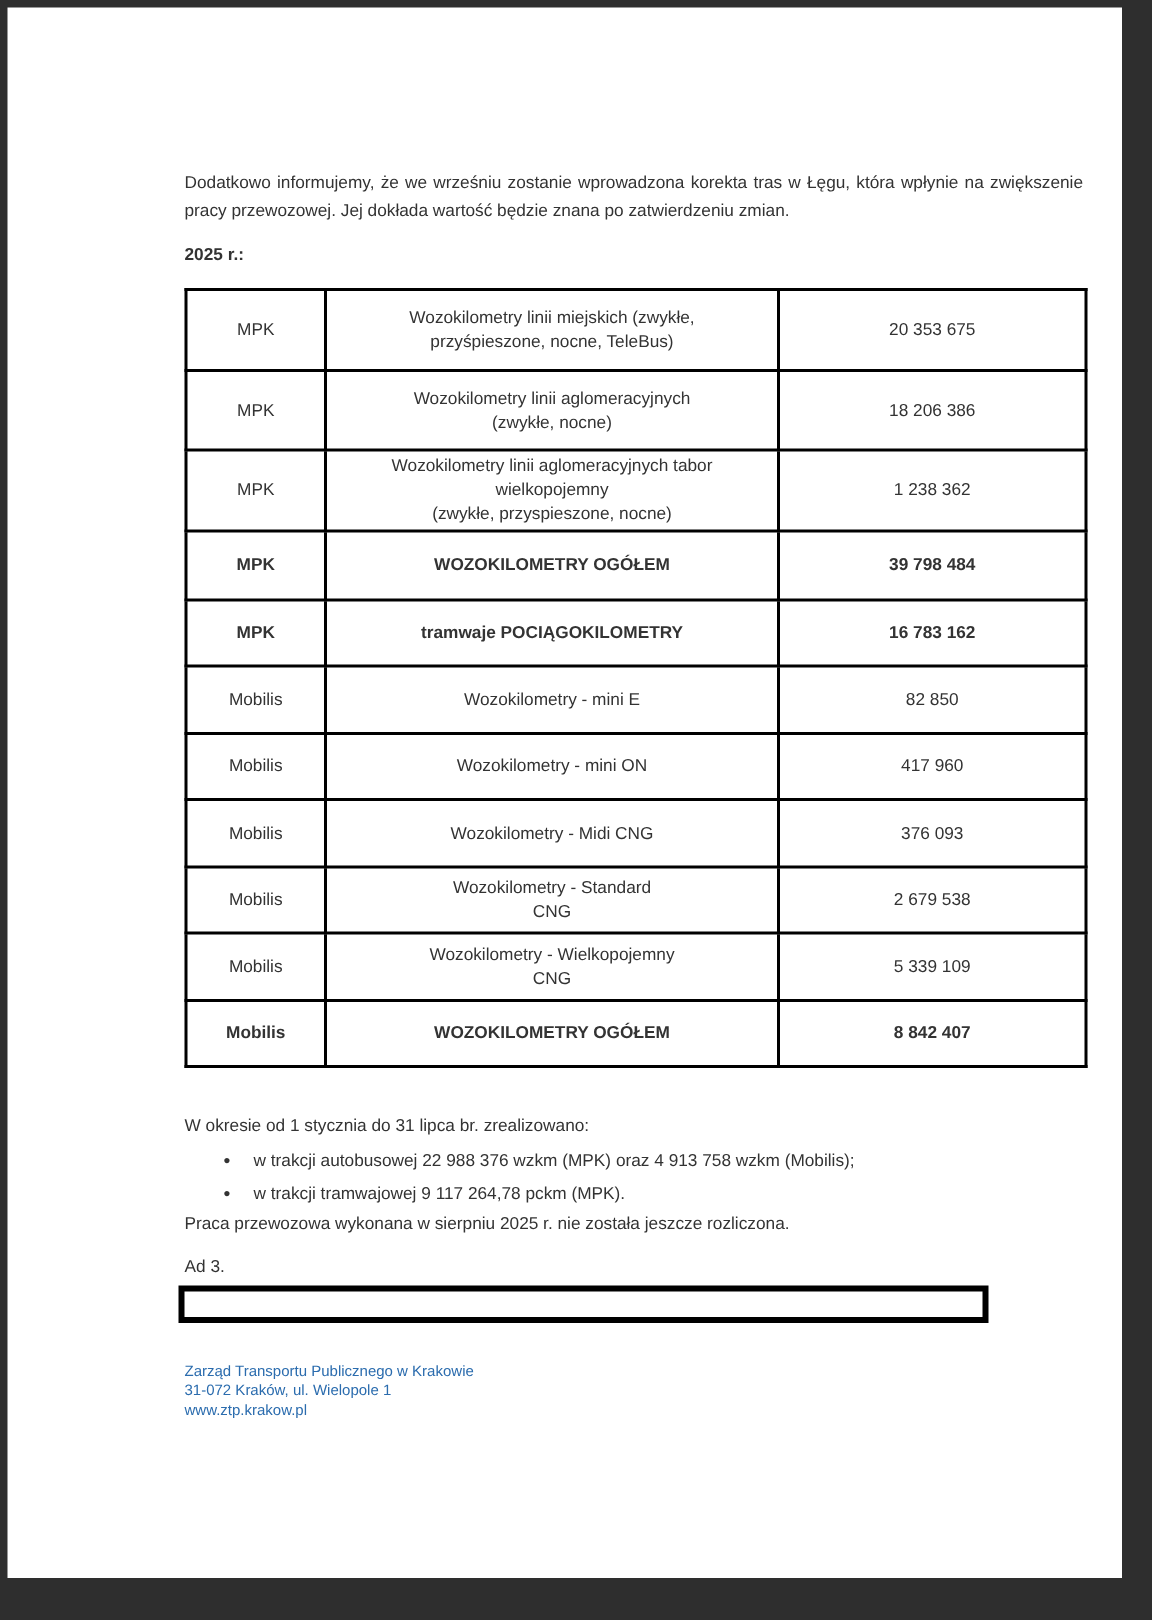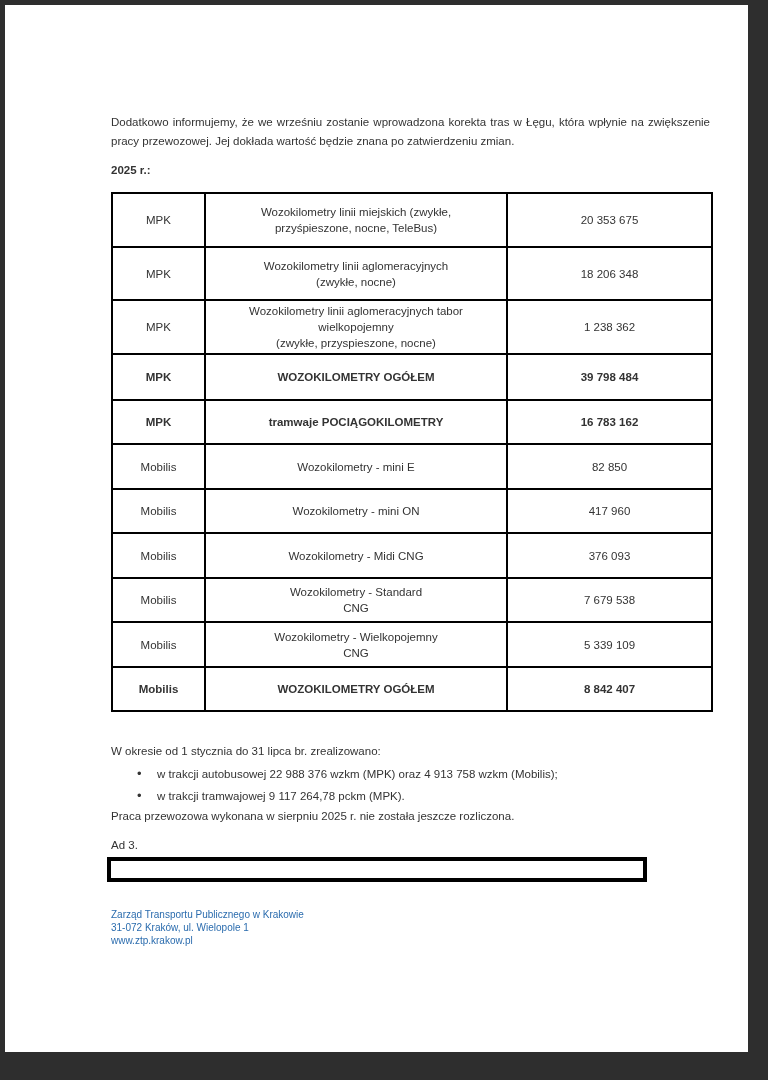--- a/index.html
+++ b/index.html
@@ -9,20 +9,21 @@
     font-family: "Liberation Sans", "DejaVu Sans", sans-serif;
     color: #333333;
     position: relative;
     overflow: hidden;
   }
   .page {
     position: absolute;
     left: 5px; top: 5px;
     width: 743px; height: 1047px;
     background: #ffffff;
+    padding-left: 12px;
   }
   .content {
     margin-left: 106px;
     width: 599px;
     padding-top: 108px;
     font-size: 11.5px;
     line-height: 19px;
   }
   .intro { text-align: justify; }
   .year-heading { font-weight: bold; margin-top: 10px; }
@@ -92,21 +93,21 @@
         <tr style="height:54px">
           <td class="col-operator">MPK</td>
           <td class="col-description">Wozokilometry linii miejskich (zwykłe,
 przyśpieszone, nocne, TeleBus)</td>
           <td class="col-value">20 353 675</td>
         </tr>
         <tr style="height:53px">
           <td class="col-operator">MPK</td>
           <td class="col-description">Wozokilometry linii aglomeracyjnych
 (zwykłe, nocne)</td>
-          <td class="col-value">18 206 348</td>
+          <td class="col-value">18 206 386</td>
         </tr>
         <tr style="height:54px">
           <td class="col-operator">MPK</td>
           <td class="col-description">Wozokilometry linii aglomeracyjnych tabor
 wielkopojemny
 (zwykłe, przyspieszone, nocne)</td>
           <td class="col-value">1 238 362</td>
         </tr>
         <tr style="height:46px" class="bold-row">
           <td class="col-operator">MPK</td>
@@ -130,21 +131,21 @@
         </tr>
         <tr style="height:45px">
           <td class="col-operator">Mobilis</td>
           <td class="col-description">Wozokilometry - Midi CNG</td>
           <td class="col-value">376 093</td>
         </tr>
         <tr style="height:44px">
           <td class="col-operator">Mobilis</td>
           <td class="col-description">Wozokilometry - Standard
 CNG</td>
-          <td class="col-value">7 679 538</td>
+          <td class="col-value">2 679 538</td>
         </tr>
         <tr style="height:45px">
           <td class="col-operator">Mobilis</td>
           <td class="col-description">Wozokilometry - Wielkopojemny
 CNG</td>
           <td class="col-value">5 339 109</td>
         </tr>
         <tr style="height:44px" class="bold-row">
           <td class="col-operator">Mobilis</td>
           <td class="col-description">WOZOKILOMETRY OGÓŁEM</td>

